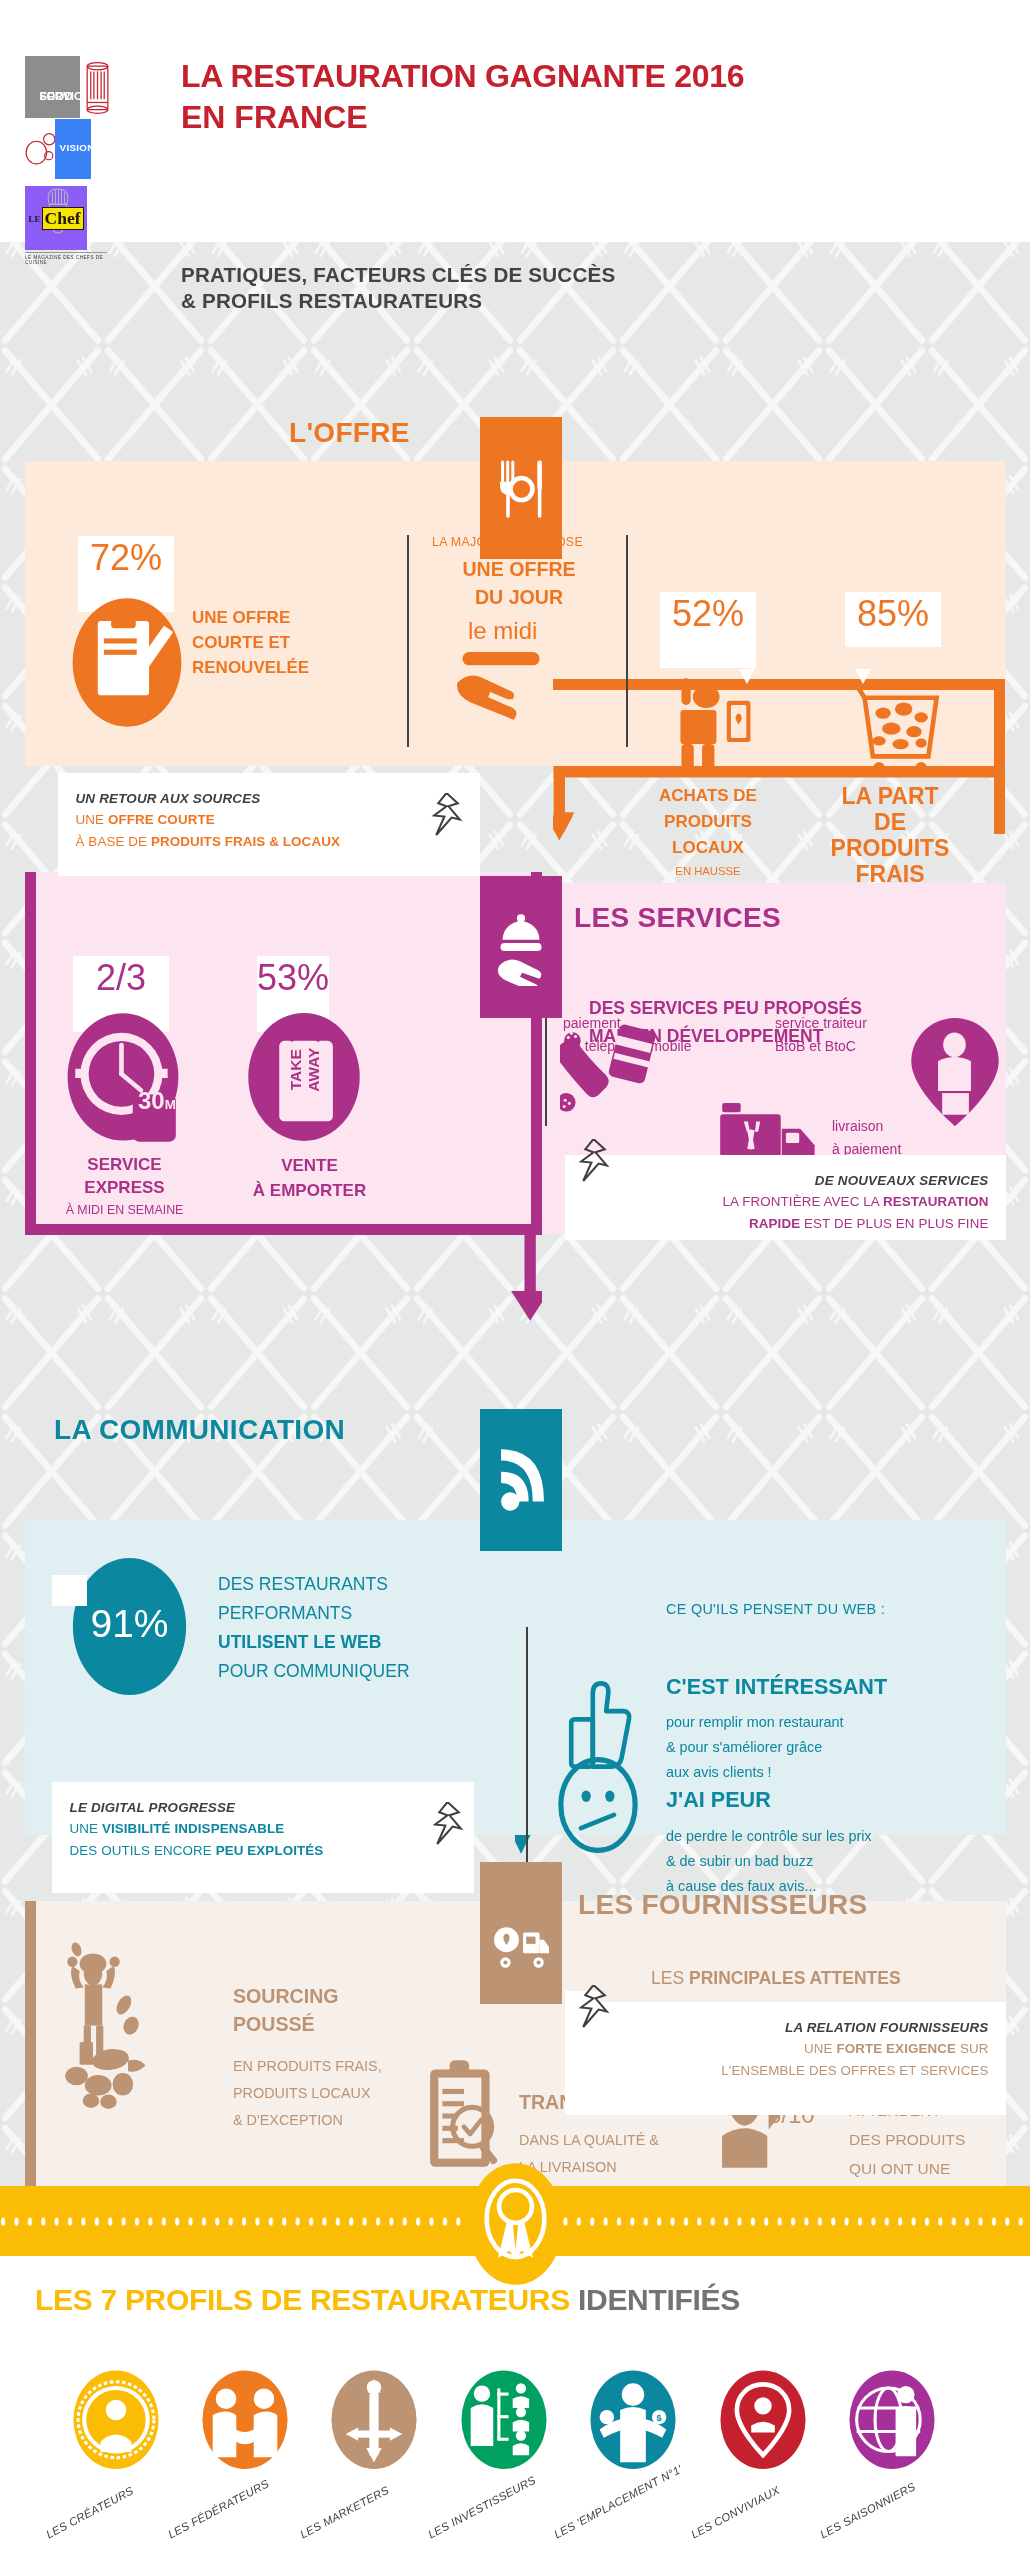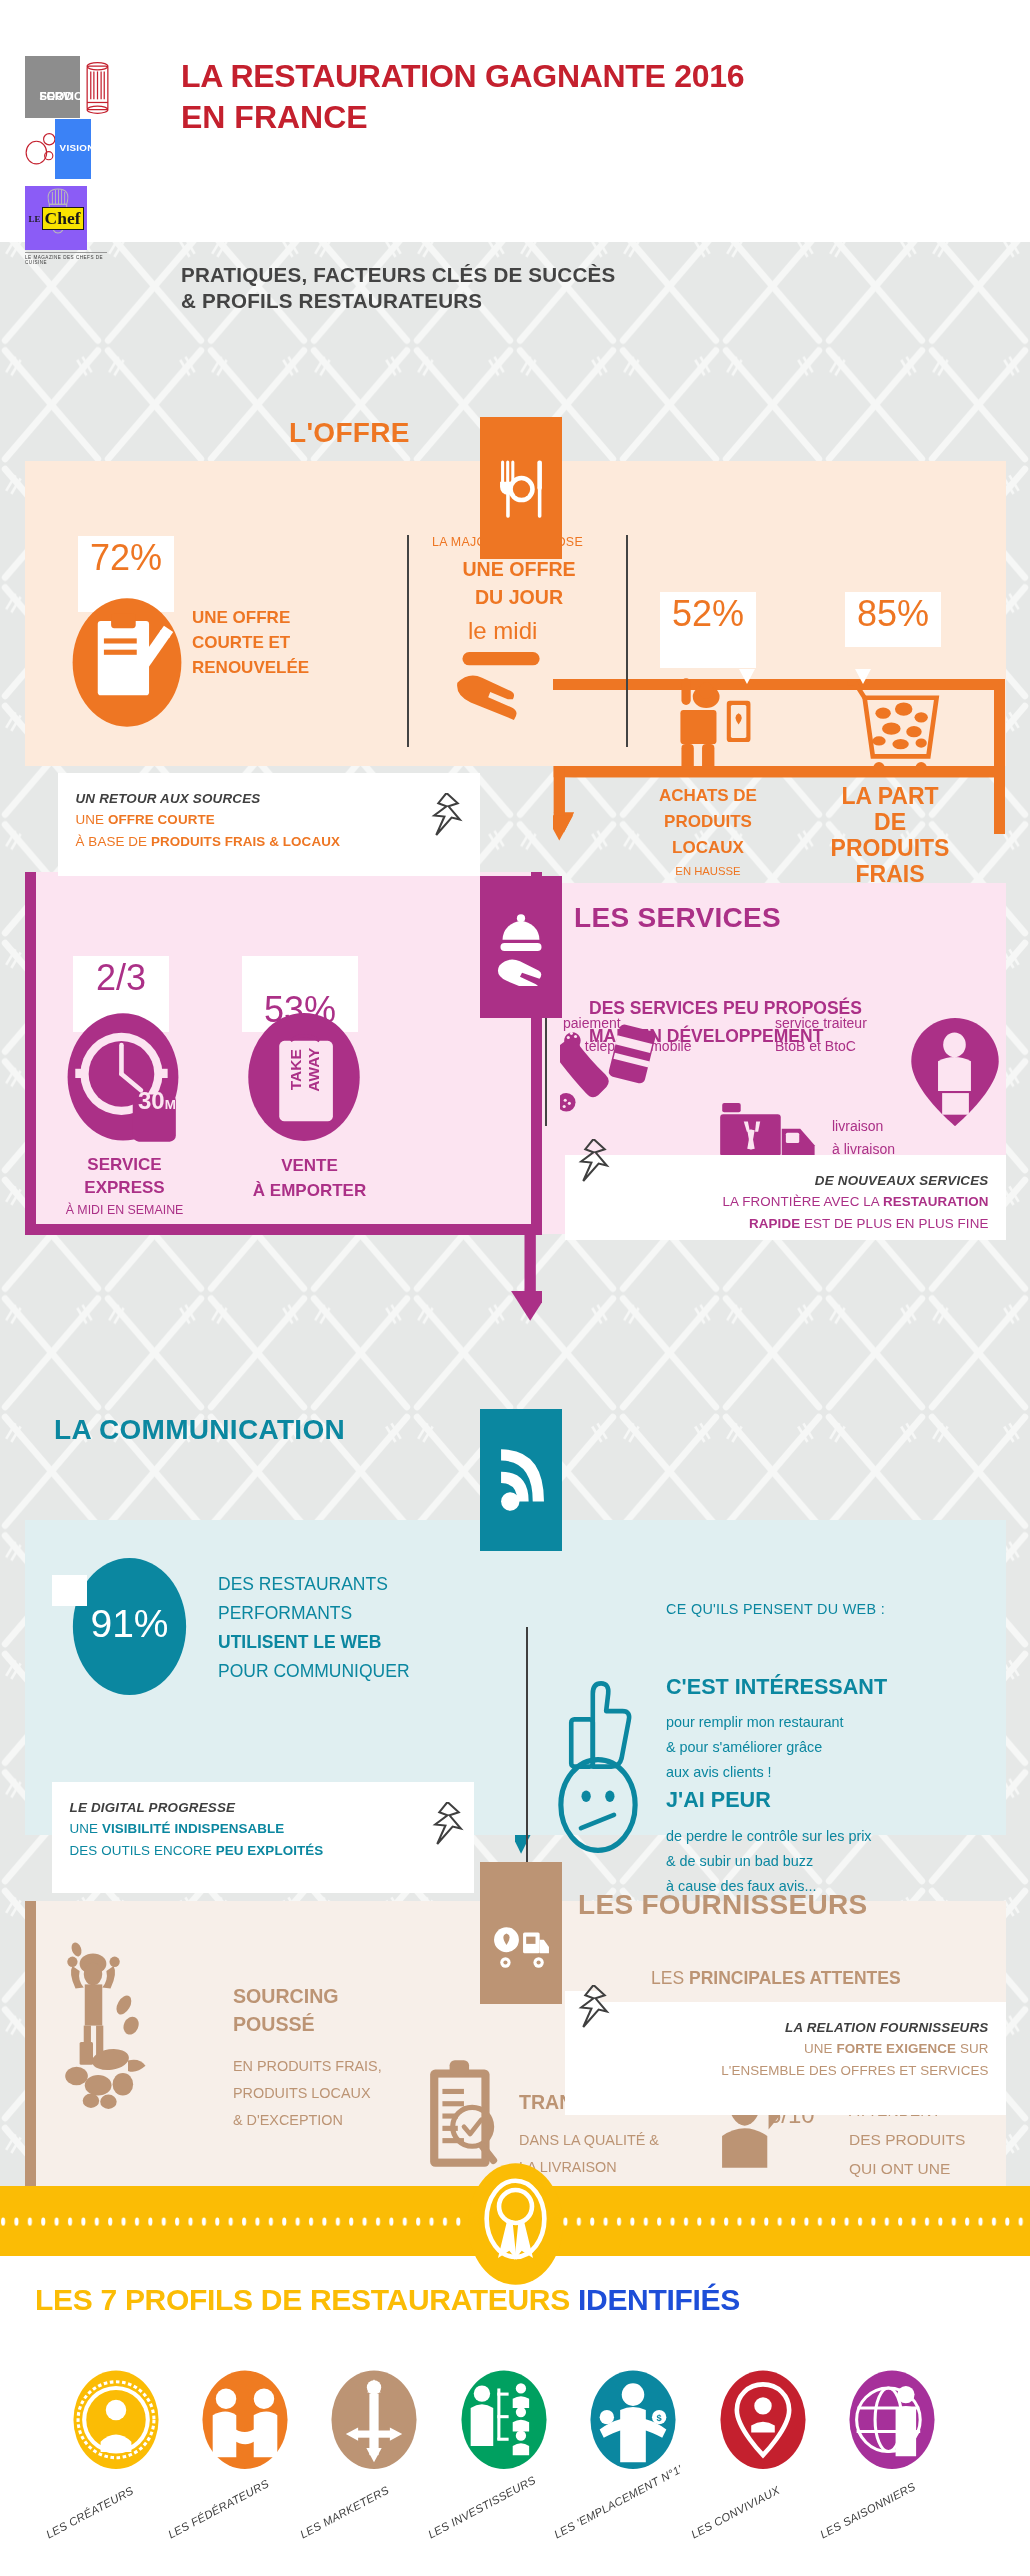--- a/index.html
+++ b/index.html
@@ -371,21 +371,21 @@
   </svg>
 </div>
 <div class="label cond" style="left:138px;top:1087px;color:#fce4f1;font-size:24px;">
   <span>30</span><span style="font-size:13.4px;">MIN</span>
 </div>
 <div class="label cond" style="left:47px;top:1153px;width:155px;text-align:center;color:#ab3087;font-size:17px;line-height:23px;">
   <div>SERVICE EXPRESS</div>
   <div style="font-size:12.4px;font-weight:400;">À MIDI EN SEMAINE</div>
 </div>
 
-<div class="stat-card" style="left:242px;top:956px;width:116px;height:76px;align-items:flex-end;">
+<div class="stat-card" style="left:257px;top:956px;width:72px;height:76px;">
   <span class="num cond" style="color:#ab3087;">53%</span>
 </div>
 <div class="icon-wrap" style="left:242px;top:1013px;">
   <svg width="124" height="129" viewBox="0 0 240 250">
     <ellipse cx="120" cy="124" rx="108" ry="124" fill="#ab3087"></ellipse>
     <rect x="72" y="54" width="104" height="156" rx="10" fill="#fce4f1"></rect>
     <path d="M94 54 q26 -20 56 0" fill="none" stroke="#ab3087" stroke-width="6"></path>
     <g transform="rotate(-90 126 110)">
       <text x="126" y="98" font-size="30" font-weight="700" fill="#ab3087" text-anchor="middle" font-family="Liberation Sans, sans-serif">TAKE</text>
       <text x="126" y="134" font-size="30" font-weight="700" fill="#ab3087" text-anchor="middle" font-family="Liberation Sans, sans-serif">AWAY</text>
@@ -451,21 +451,21 @@
       <path d="M46 40 l8 0 l4 20 l-6 0 z"></path>
         <path d="M70 40 l8 0 l-4 20 l-6 0 z"></path>
       <rect x="56" y="56" width="8" height="38" transform="rotate(10 60 75)"></rect>
       <rect x="56" y="56" width="8" height="38" transform="rotate(-10 60 75)"></rect>
       <rect x="128" y="62" width="26" height="20" rx="3"></rect>
     </g>
   </svg>
 </div>
 <div class="label" style="left:832px;top:1115px;color:#ab3087;font-size:14px;font-weight:400;line-height:23px;">
   <div>livraison</div>
-  <div>à livraison</div>
+  <div>à paiement</div>
 </div>
 
 <div class="callout" style="left:565px;top:1155px;width:441px;height:85px;text-align:right;">
   <div class="hd cond">DE NOUVEAUX SERVICES</div>
   <div class="ln cond" style="color:#ab3087;">
     <span>LA FRONTIÈRE AVEC LA </span><span class="b">RESTAURATION</span>
   </div>
   <div class="ln cond" style="color:#ab3087;">
     <span class="b">RAPIDE</span><span> EST DE PLUS EN PLUS FINE</span>
   </div>
@@ -718,21 +718,21 @@
     </g>
     <g fill="#fff">
       <path d="M84 112 l-18 74 l22 -14 l14 18 l-8 -78 z"></path>
       <path d="M116 112 l18 74 l-22 -14 l-14 18 l8 -78 z"></path>
     </g>
   </svg>
 </div>
 
 <div id="profils-white"></div>
 <div id="profils-title" class="cond">
-  <span style="color:#fbbc05;">LES 7 PROFILS DE RESTAURATEURS </span><span style="color:#1d4ed8;">IDENTIFIÉS</span>
+  <span style="color:#fbbc05;">LES 7 PROFILS DE RESTAURATEURS </span><span style="color:#737373;">IDENTIFIÉS</span>
 </div>
 
 <div id="profils-row" style="position:absolute;left:0;top:2370px;width:1030px;height:216px;z-index:7;">
 
   <div class="prof-col" style="left:72px;top:0;">
     <svg width="88" height="100" viewBox="0 0 170 195">
       <ellipse cx="85" cy="97" rx="83" ry="96" fill="#fbbc05"></ellipse>
       <g fill="#fff">
         <circle cx="85" cy="97" r="66"></circle>
         <g>

